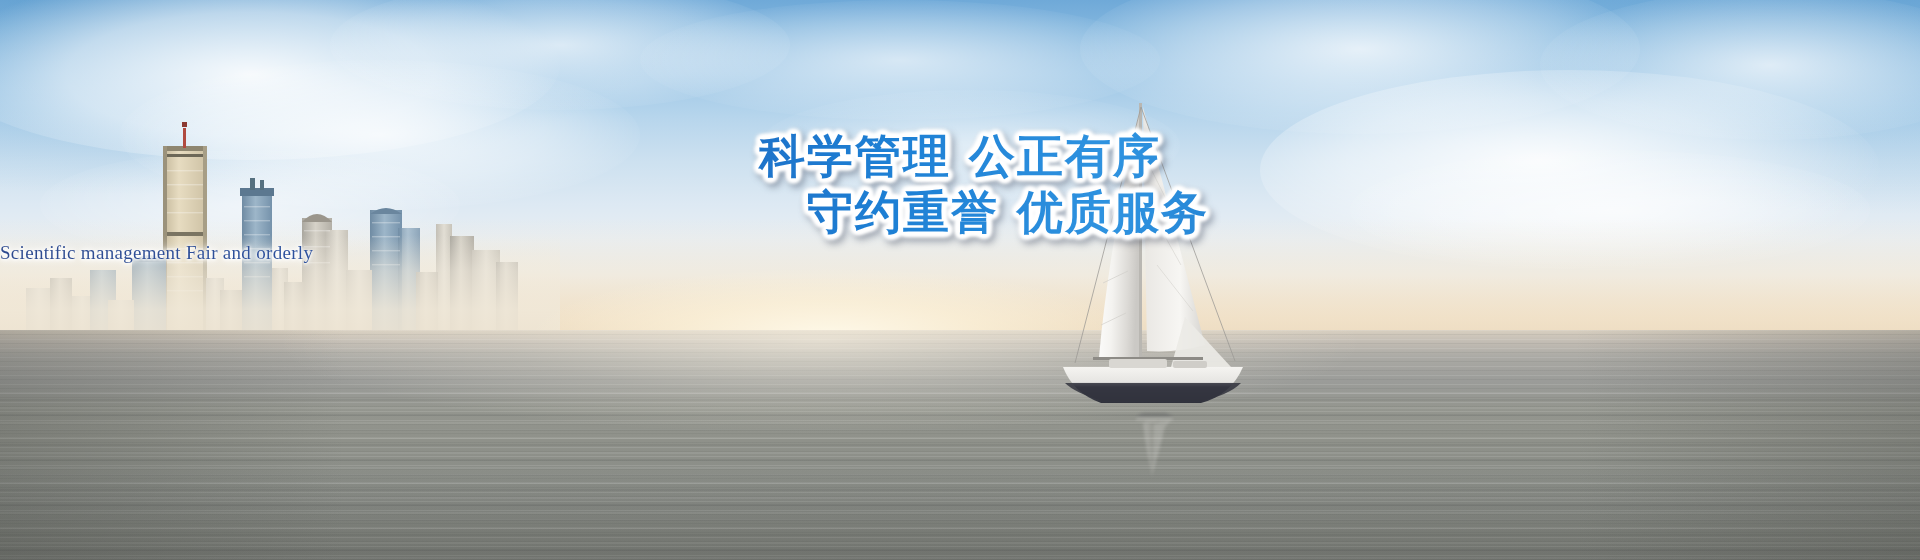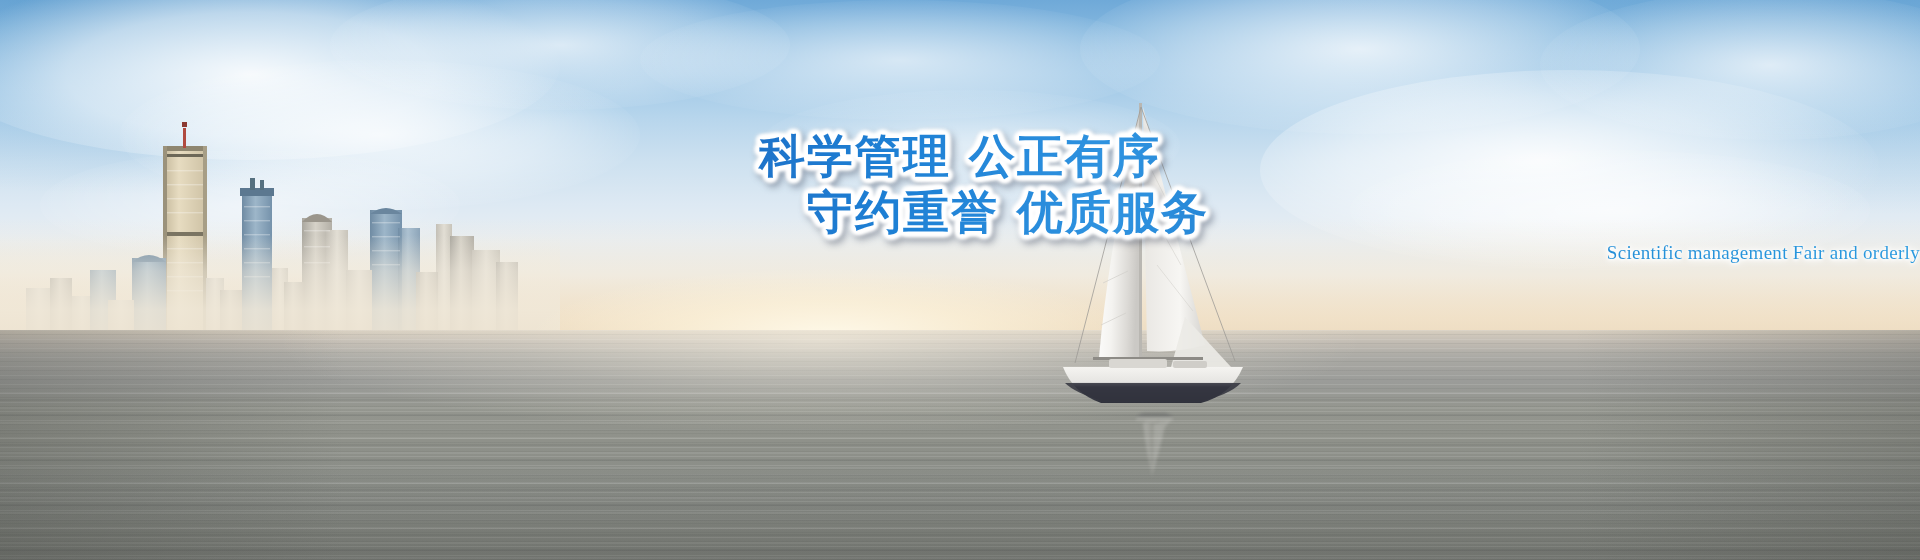--- a/index.html
+++ b/index.html
@@ -175,21 +175,21 @@
     filter:
       drop-shadow(0 0 2px #fff) drop-shadow(0 0 2px #fff)
       drop-shadow(1px 0 1px #fff) drop-shadow(-1px 0 1px #fff)
       drop-shadow(0 1px 1px #fff) drop-shadow(0 -1px 1px #fff)
       drop-shadow(3px 4px 3px rgba(60,70,90,.42));
   }
   .hl-line.l2{ padding-left:96px; }
 
   .subtitle{
     position:absolute;left:0;top:240px;width:1920px;
-    text-align:right;
+    text-align:left;
     pointer-events:none;
   }
   .sub-line{
     display:block;
     font-family:"Liberation Serif",serif;
     font-size:19px;
     line-height:26px;
     letter-spacing:.3px;
     background:linear-gradient(100deg,
       #2e4a8e 0%, #2f55a4 22%, #1f6fc0 48%, #1f86d2 72%, #2a9adf 100%);

